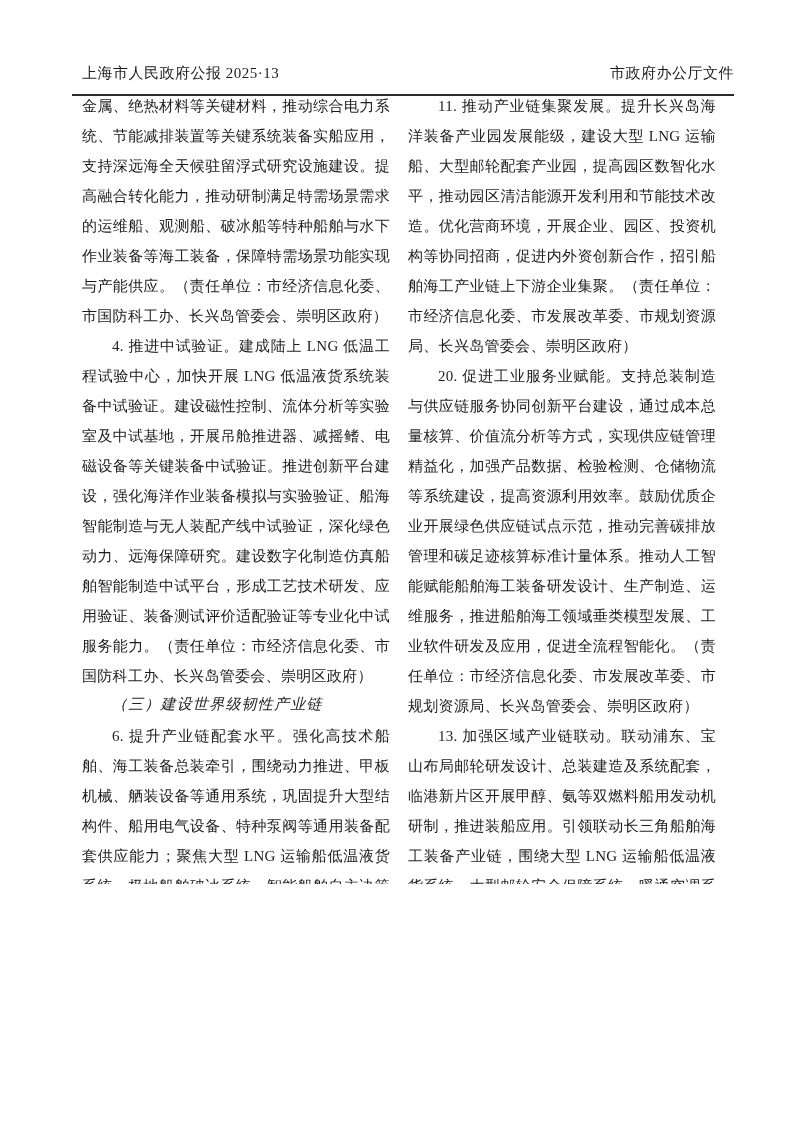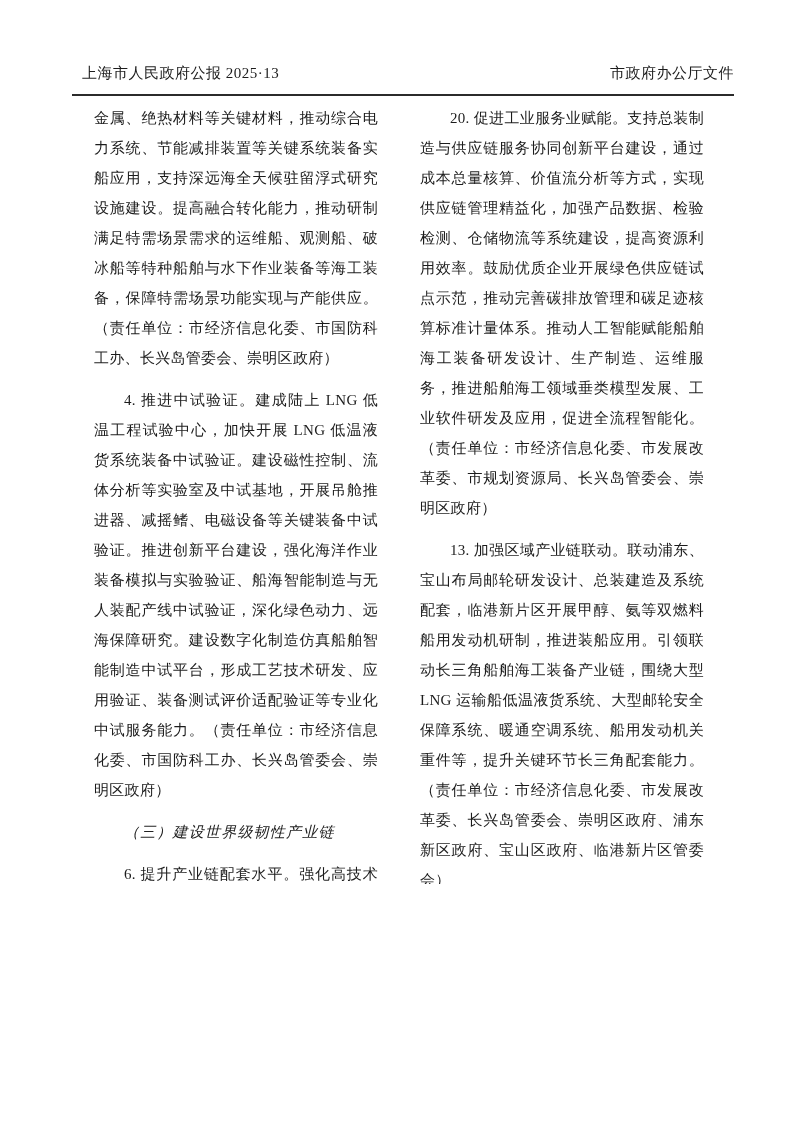--- a/index.html
+++ b/index.html
@@ -46,34 +46,35 @@
   }
   .col {
     width: 308px;
     font-size: 15px;
     line-height: 30px;
     text-align: justify;
     text-justify: inter-ideograph;
     letter-spacing: 0.3px;
   }
   .col p {
-    margin: 12px;
+    margin: 0;
     padding: 0;
   }
   .para {
     text-indent: 2em;
   }
   .para-continuation {
     text-indent: 0;
   }
   .section-heading {
     text-indent: 2em;
     font-style: italic;
     letter-spacing: 1.2px;
     color: #222222;
+    font-family: Liberation Mono, monospace;
   }
   .page-number {
     position: absolute;
     top: 1016px;
     left: 82px;
     width: 634px;
     text-align: right;
     padding-right: 24px;
     box-sizing: border-box;
     font-size: 16px;
@@ -97,20 +98,21 @@
   <div class="content">
 
     <div class="col">
       <p class="para para-continuation">金属、绝热材料等关键材料，推动综合电力系统、节能减排装置等关键系统装备实船应用，支持深远海全天候驻留浮式研究设施建设。提高融合转化能力，推动研制满足特需场景需求的运维船、观测船、破冰船等特种船舶与水下作业装备等海工装备，保障特需场景功能实现与产能供应。（责任单位：市经济信息化委、市国防科工办、长兴岛管委会、崇明区政府）</p>
       <p class="para">4. 推进中试验证。建成陆上 LNG 低温工程试验中心，加快开展 LNG 低温液货系统装备中试验证。建设磁性控制、流体分析等实验室及中试基地，开展吊舱推进器、减摇鳍、电磁设备等关键装备中试验证。推进创新平台建设，强化海洋作业装备模拟与实验验证、船海智能制造与无人装配产线中试验证，深化绿色动力、远海保障研究。建设数字化制造仿真船舶智能制造中试平台，形成工艺技术研发、应用验证、装备测试评价适配验证等专业化中试服务能力。（责任单位：市经济信息化委、市国防科工办、长兴岛管委会、崇明区政府）</p>
       <p class="section-heading">（三）建设世界级韧性产业链</p>
       <p class="para">6. 提升产业链配套水平。强化高技术船舶、海工装备总装牵引，围绕动力推进、甲板机械、舾装设备等通用系统，巩固提升大型结构件、船用电气设备、特种泵阀等通用装备配套供应能力；聚焦大型 LNG 运输船低温液货系统、极地船舶破冰系统、智能船舶自主决策系统等高技术船舶专用配套系统，加快推动低温绝缘模块、液货监测控制设备等核心配套协同攻关及产业化落地，实现高技术船舶核心配套产业集聚。（责任单位：市经济信息化委、市发展改革委、长兴岛管委会、崇明区政府）</p>
     </div>
 
     <div class="col">
+      <p class="para">11. 推动产业链集聚发展。提升长兴岛海洋装备产业园发展能级，建设大型 LNG 运输船、大型邮轮配套产业园，提高园区数智化水平，推动园区清洁能源开发利用和节能技术改造。优化营商环境，开展企业、园区、投资机构等协同招商，促进内外资创新合作，招引船舶海工产业链上下游企业集聚。（责任单位：市经济信息化委、市发展改革委、市规划资源局、长兴岛管委会、崇明区政府）</p>
       <p class="para">20. 促进工业服务业赋能。支持总装制造与供应链服务协同创新平台建设，通过成本总量核算、价值流分析等方式，实现供应链管理精益化，加强产品数据、检验检测、仓储物流等系统建设，提高资源利用效率。鼓励优质企业开展绿色供应链试点示范，推动完善碳排放管理和碳足迹核算标准计量体系。推动人工智能赋能船舶海工装备研发设计、生产制造、运维服务，推进船舶海工领域垂类模型发展、工业软件研发及应用，促进全流程智能化。（责任单位：市经济信息化委、市发展改革委、市规划资源局、长兴岛管委会、崇明区政府）</p>
       <p class="para">13. 加强区域产业链联动。联动浦东、宝山布局邮轮研发设计、总装建造及系统配套，临港新片区开展甲醇、氨等双燃料船用发动机研制，推进装船应用。引领联动长三角船舶海工装备产业链，围绕大型 LNG 运输船低温液货系统、大型邮轮安全保障系统、暖通空调系统、船用发动机关重件等，提升关键环节长三角配套能力。（责任单位：市经济信息化委、市发展改革委、长兴岛管委会、崇明区政府、浦东新区政府、宝山区政府、临港新片区管委会）</p>
       <p class="section-heading">（四）临港新片区管委会</p>
     </div>
 
   </div>
 
   <div class="page-number">— 7 —</div>
 
 </div>

